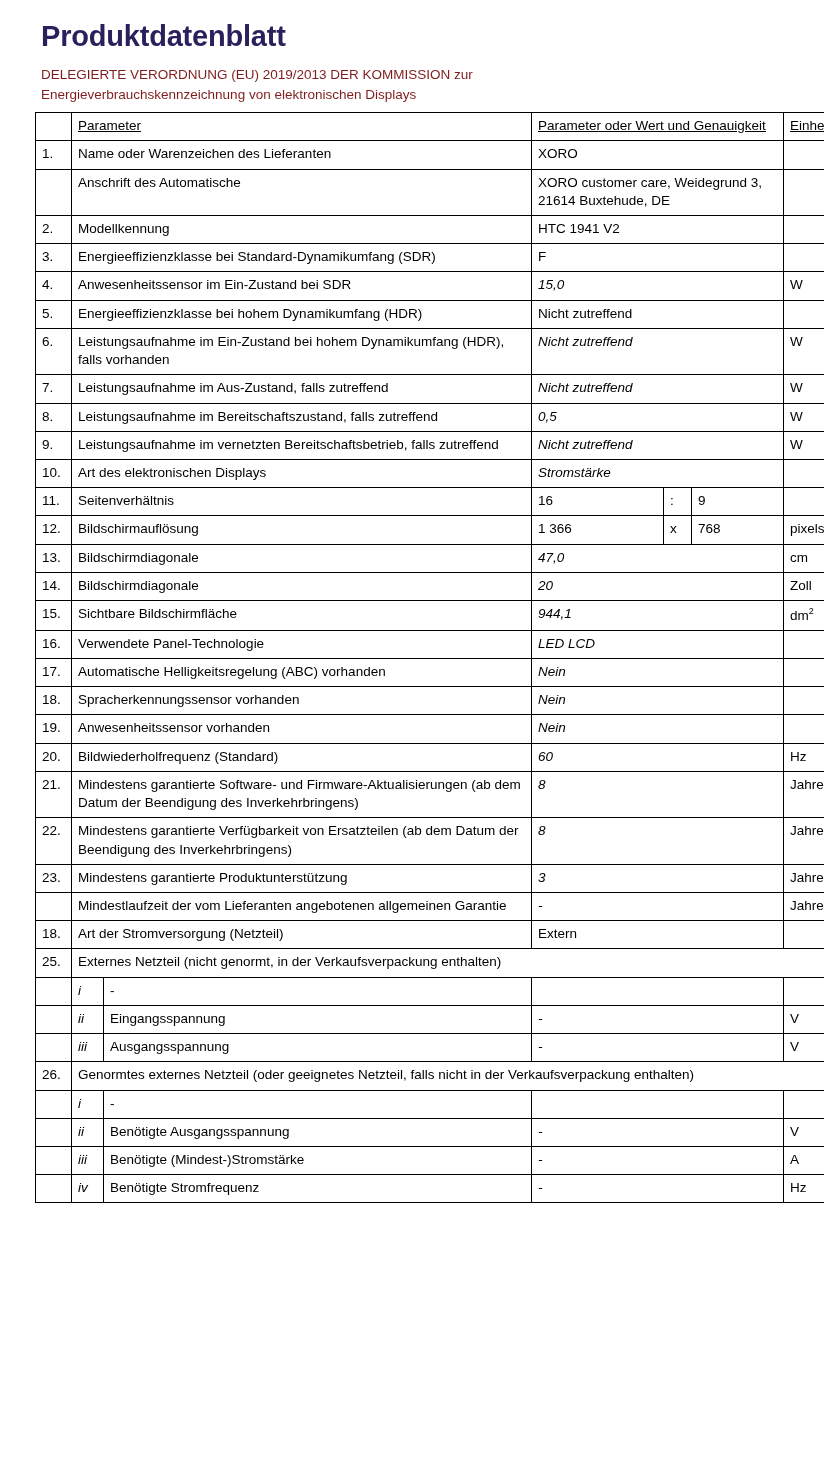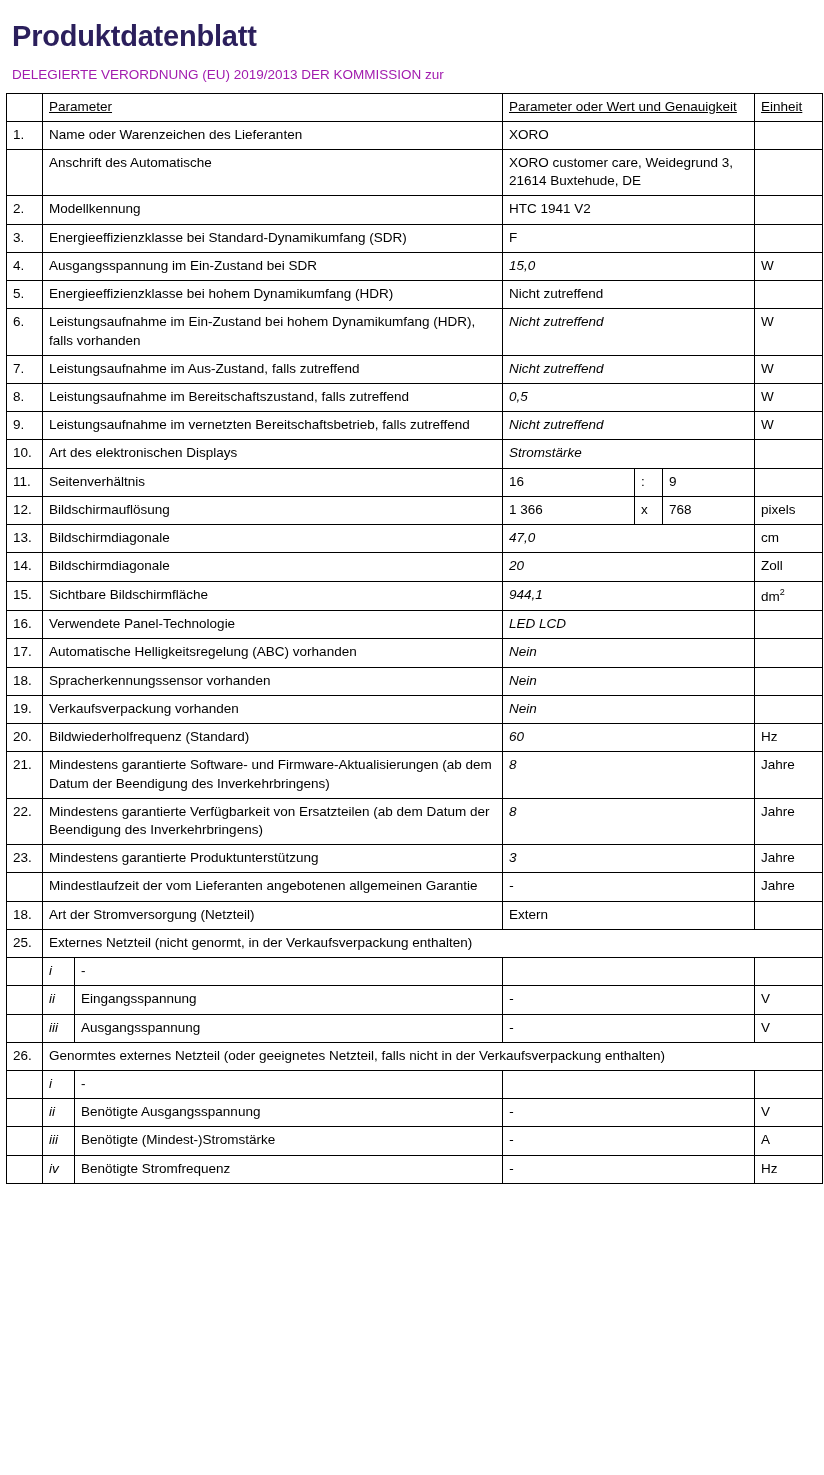--- a/index.html
+++ b/index.html
@@ -8,34 +8,34 @@
     background: #ffffff;
   }
   body {
     width: 824px;
     font-family: "Liberation Sans", sans-serif;
     color: #000000;
   }
   .page {
     width: 824px;
     box-sizing: border-box;
-    padding: 14px 18px 6px 6px;
+    padding: 14px 18px 6px 35px;
   }
   .doc-title {
     font-size: 29px;
     font-weight: bold;
     color: #2b1f5c;
     margin: 6px 0 12px 6px;
     letter-spacing: -0.2px;
   }
   .doc-subtitle {
     font-size: 13.5px;
     line-height: 1.45;
     margin: 0 0 8px 6px;
-    color: #a21caf;
+    color: #7f1d1d;
   }
   table.sheet {
     border-collapse: collapse;
     width: 788px;
     table-layout: fixed;
   }
   table.sheet td, table.sheet th {
     border: 1px solid #000000;
     font-size: 13.5px;
     line-height: 1.35;
@@ -62,20 +62,21 @@
 </style>
 </head>
 <body>
 
 <div class="page">
 
   <div class="doc-title">Produktdatenblatt</div>
 
   <div class="doc-subtitle">
     <span>DELEGIERTE VERORDNUNG (EU) 2019/2013 DER KOMMISSION zur</span><br>
+    <span>Energieverbrauchskennzeichnung von elektronischen Displays</span>
   </div>
 
   <table class="sheet">
     <colgroup>
       <col class="c-num">
         <col class="c-sub">
         <col class="c-param">
         <col class="c-val">
         <col class="c-mid">
         <col class="c-val2">
@@ -107,21 +108,21 @@
           <td class="nowrapu"></td>
         </tr>
         <tr>
           <td class="num">3.</td>
           <td colspan="2">Energieeffizienzklasse bei Standard-Dynamikumfang (SDR)</td>
           <td class="" colspan="3">F</td>
           <td class="nowrapu"></td>
         </tr>
         <tr>
           <td class="num">4.</td>
-          <td colspan="2">Ausgangsspannung im Ein-Zustand bei SDR</td>
+          <td colspan="2">Anwesenheitssensor im Ein-Zustand bei SDR</td>
           <td class="right" colspan="3">15,0</td>
           <td class="nowrapu">W</td>
         </tr>
         <tr>
           <td class="num">5.</td>
           <td colspan="2">Energieeffizienzklasse bei hohem Dynamikumfang (HDR)</td>
           <td class="" colspan="3">Nicht zutreffend</td>
           <td class="nowrapu"></td>
         </tr>
         <tr>
@@ -201,21 +202,21 @@
           <td class="nowrapu"></td>
         </tr>
         <tr>
           <td class="num">18.</td>
           <td colspan="2">Spracherkennungssensor vorhanden</td>
           <td class="right" colspan="3">Nein</td>
           <td class="nowrapu"></td>
         </tr>
         <tr>
           <td class="num">19.</td>
-          <td colspan="2">Verkaufsverpackung vorhanden</td>
+          <td colspan="2">Anwesenheitssensor vorhanden</td>
           <td class="right" colspan="3">Nein</td>
           <td class="nowrapu"></td>
         </tr>
         <tr>
           <td class="num">20.</td>
           <td colspan="2">Bildwiederholfrequenz (Standard)</td>
           <td class="right" colspan="3">60</td>
           <td class="nowrapu">Hz</td>
         </tr>
         <tr>

